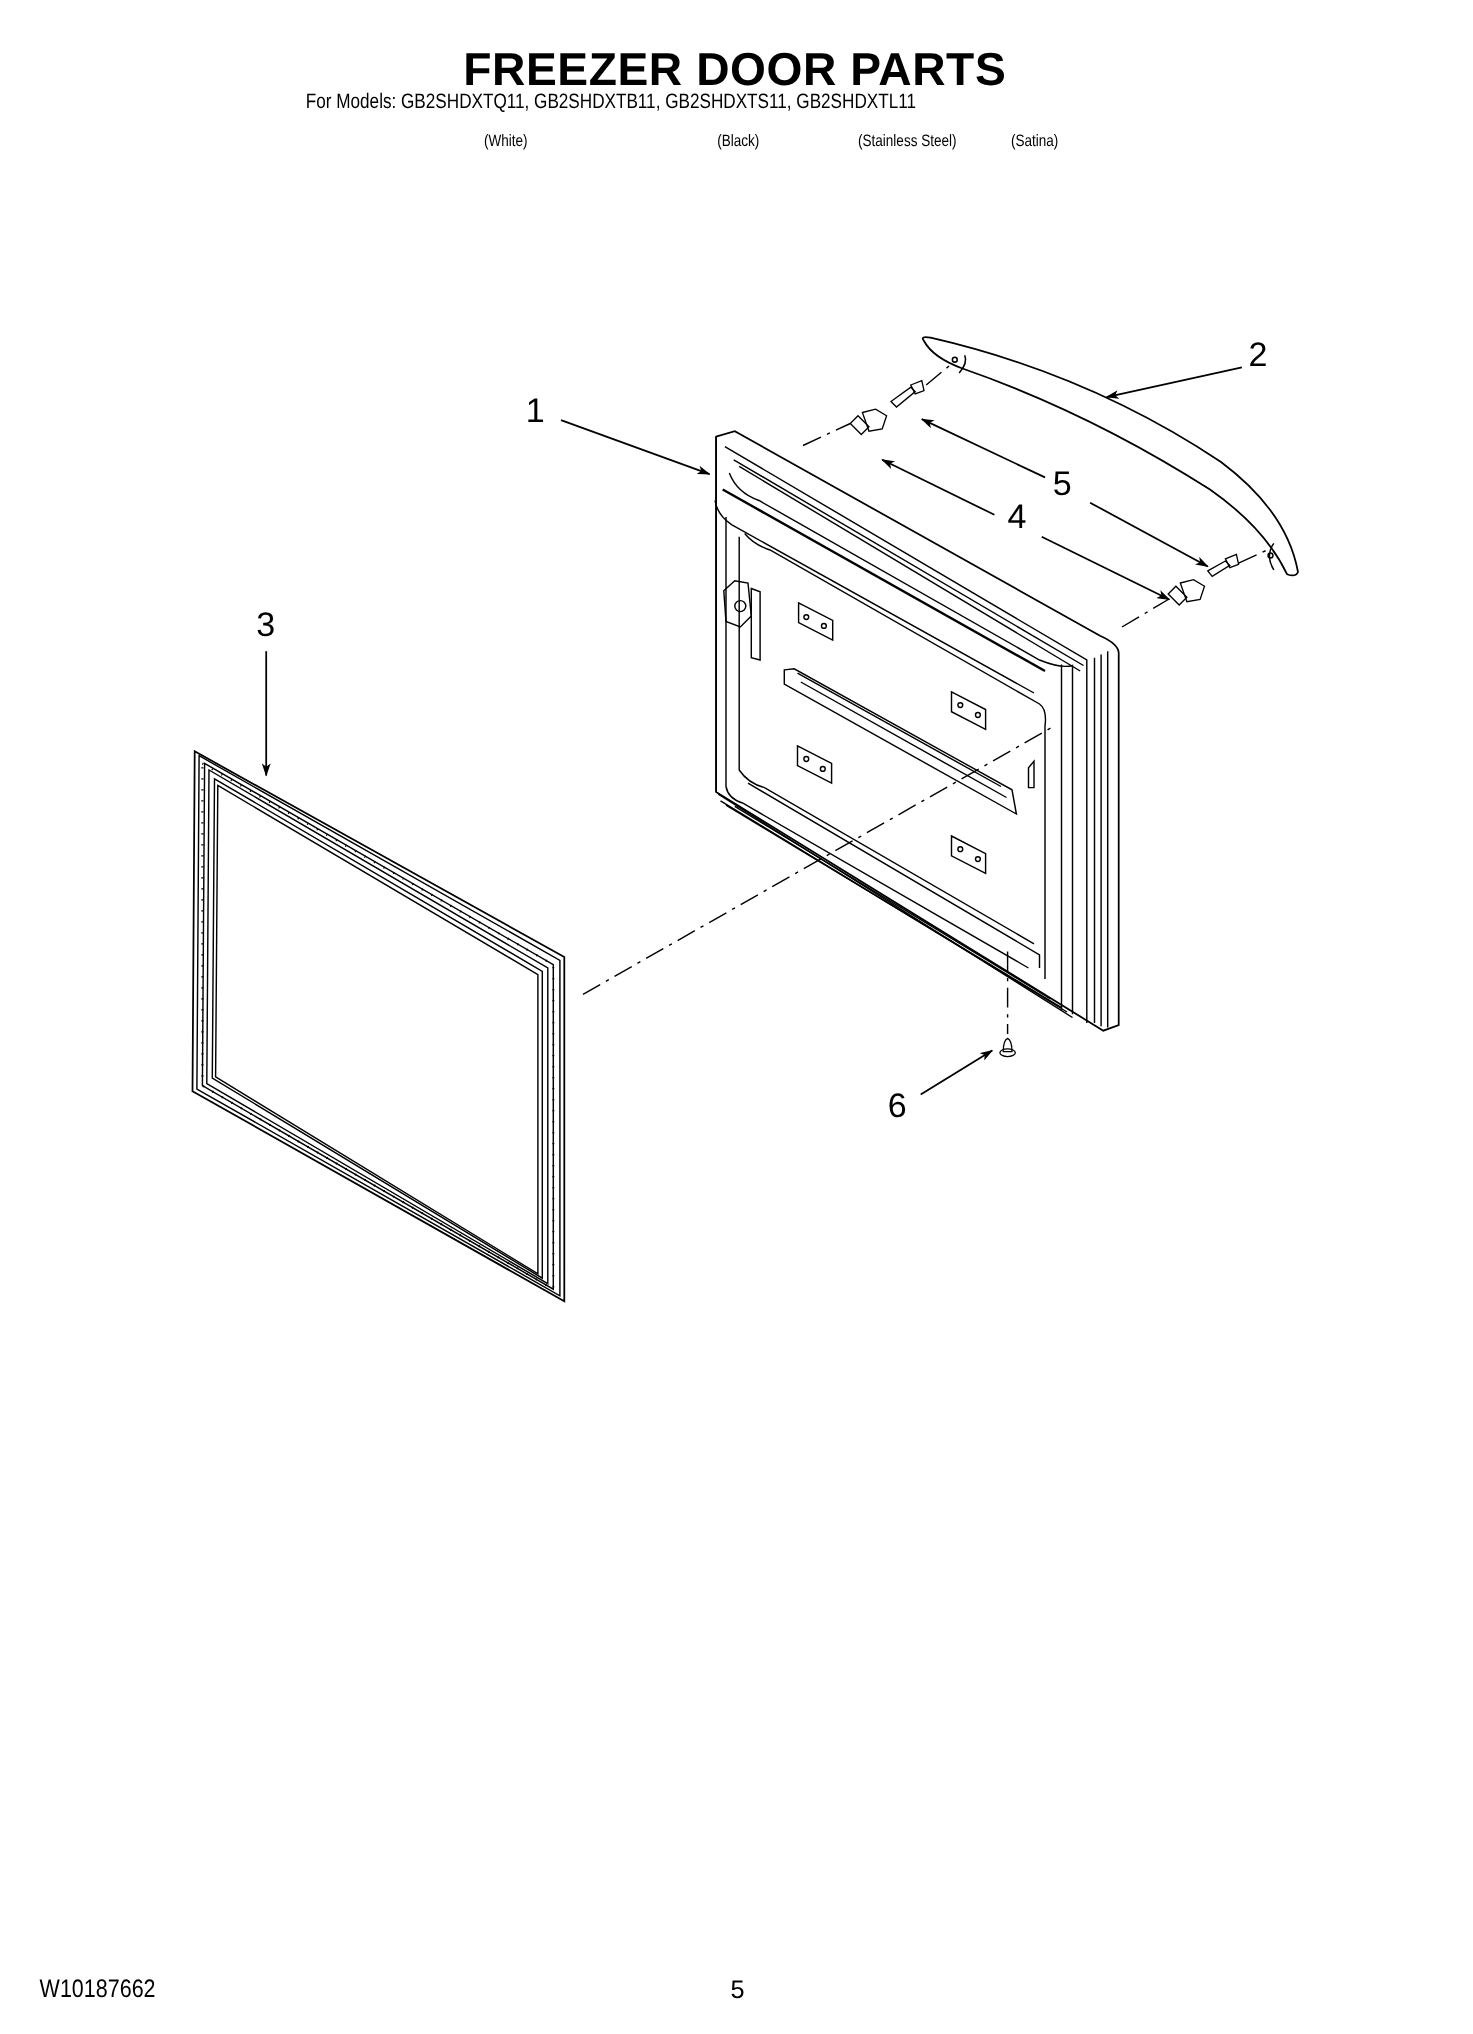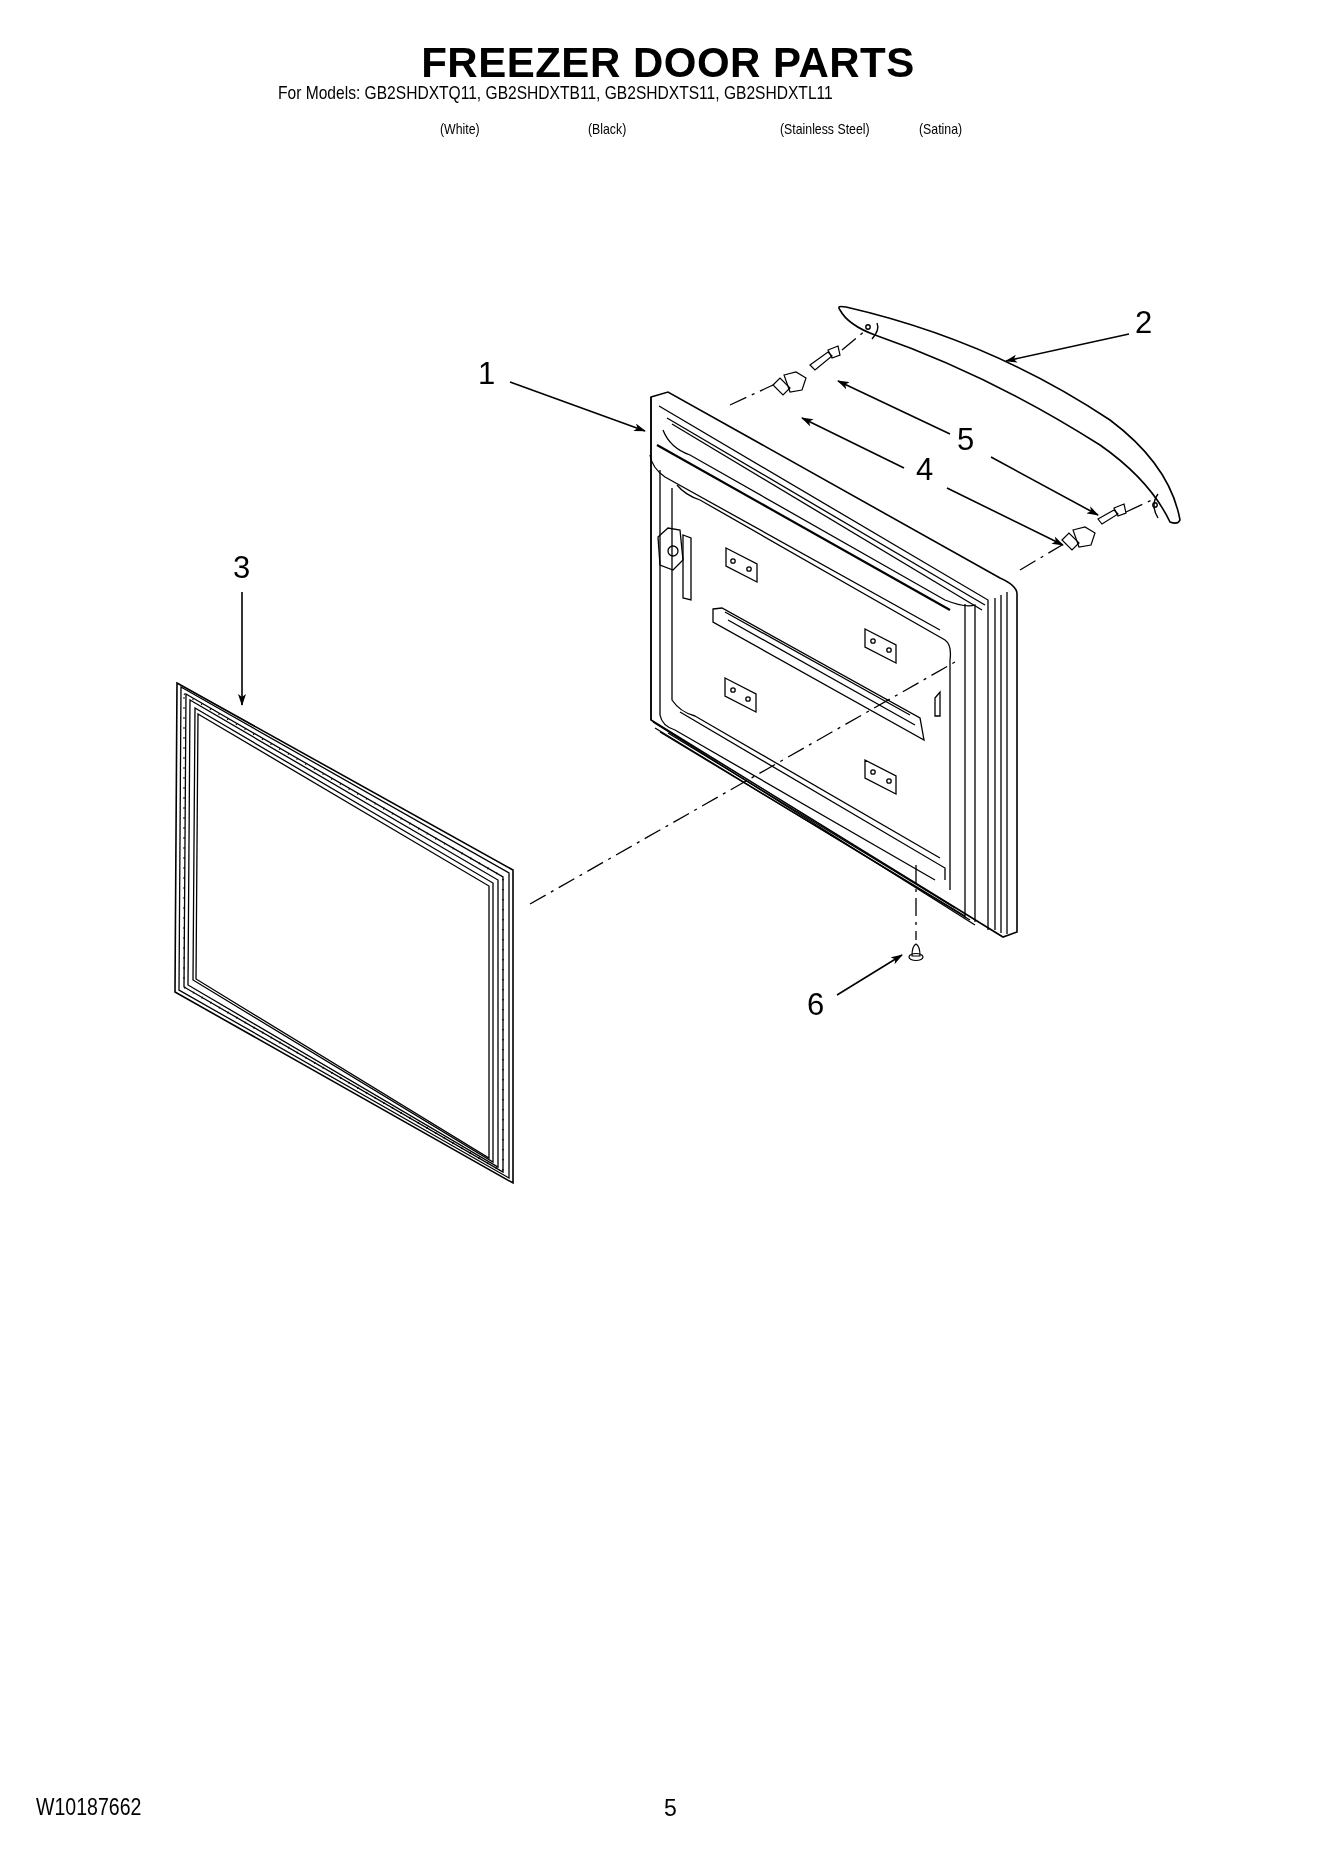--- a/index.html
+++ b/index.html
@@ -14,21 +14,21 @@
   .footer { font-size: 23px; line-height: 22px; }
   .footer span.inner { display: inline-block; transform: scaleX(0.85); transform-origin: left center; }
   svg.diagram { position: absolute; left: 0; top: 0; }
 </style>
 </head>
 <body>
 
 <div class="abs title">FREEZER DOOR PARTS</div>
 <div class="abs models"><span class="inner">For Models: GB2SHDXTQ11, GB2SHDXTB11, GB2SHDXTS11, GB2SHDXTL11</span></div>
 <div class="abs color" style="left:440px"><span class="inner">(White)</span></div>
-<div class="abs color" style="left:588px"><span class="inner">(Black)</span></div>
+<div class="abs color" style="left:652px"><span class="inner">(Black)</span></div>
 <div class="abs color" style="left:780px"><span class="inner">(Stainless Steel)</span></div>
 <div class="abs color" style="left:919px"><span class="inner">(Satina)</span></div>
 
 <svg class="diagram" width="1339" height="1849" viewBox="0 0 1339 1849">
   <defs>
     <marker id="ah" markerWidth="12" markerHeight="8" refX="11" refY="4" orient="auto" markerUnits="userSpaceOnUse">
       <path d="M0,0 L12,4 L0,8 L3,4 Z" fill="#000"></path>
     </marker>
   </defs>
 

